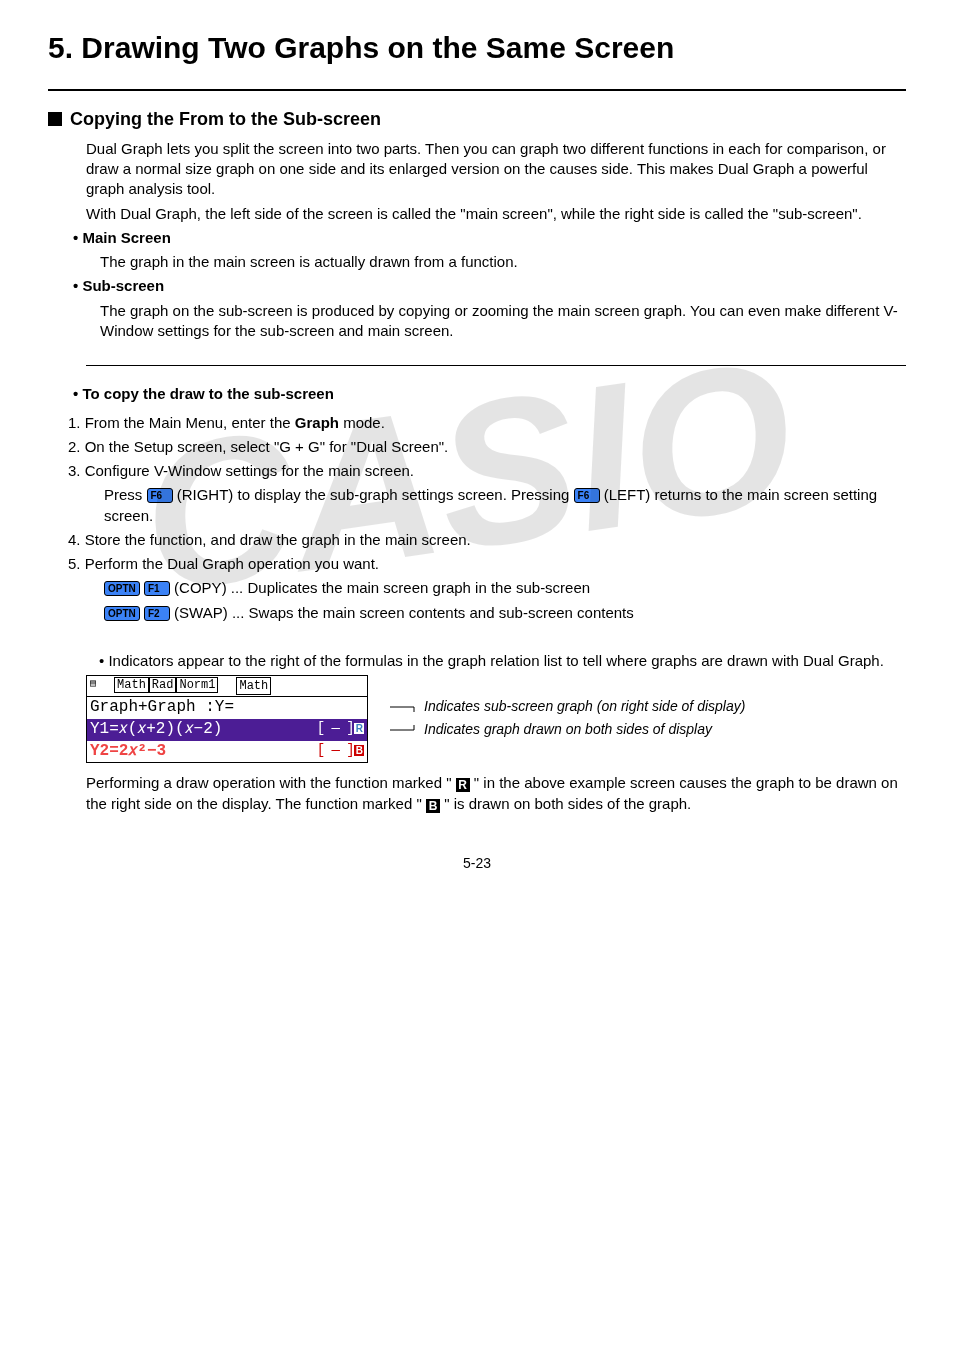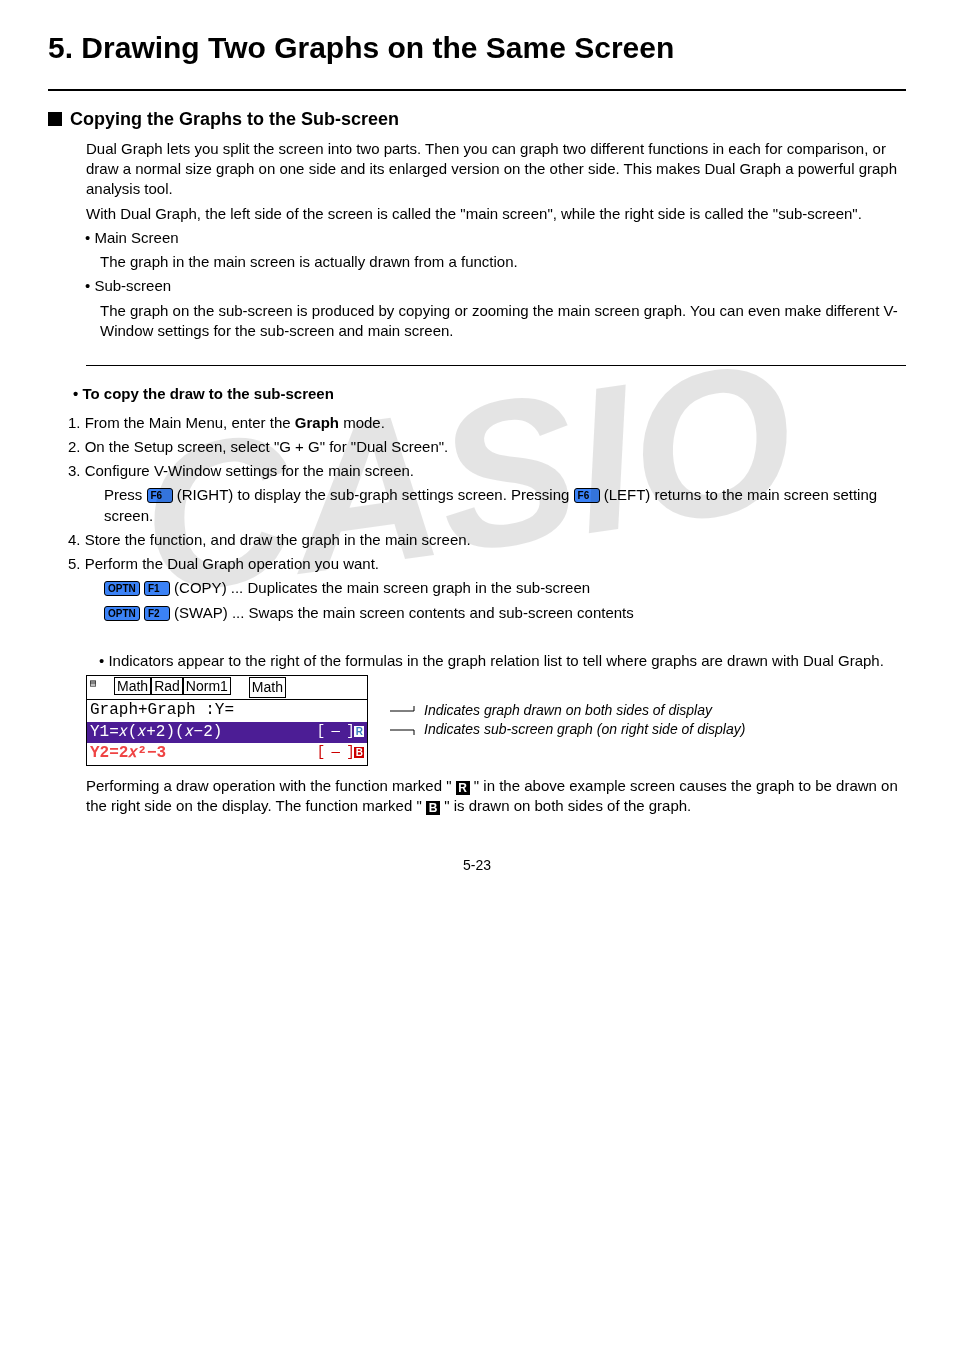--- a/index.html
+++ b/index.html
@@ -39,21 +39,21 @@
   }
   .blk-sq {
     display:inline-block;
     width:14px; height:14px;
     background:#000;
     margin-right:8px;
   }
   .indent1 { margin-left: 38px; }
   .indent2 { margin-left: 52px; }
   p { margin: 4px 0; }
-  .sub-bold { font-weight: normal; margin-left: 50px; text-indent: -13px; }
+  .sub-bold { font-weight: bold; margin-left: 38px; text-indent: -13px; }
   .num-item  { margin-left: 38px; text-indent: -18px; }
   .u-head {
     font-weight: bold;
     margin: 18px 0 8px 38px;
     text-indent:-13px;
   }
   .key {
     display:inline-block;
     border:1.3px solid #000;
     border-radius:3px;
@@ -73,21 +73,21 @@
     width: 280px;
     font-family: "Courier New", monospace;
     background:#fff;
   }
   .calc-status {
     border-bottom:1px solid #000;
     font-size:10px;
     padding:1px 3px;
     display:flex; gap:18px;
   }
-  .status-box { border:1px solid #000; padding:0 2px; font-family:Liberation Sans, sans-serif; font-size:14px;}
+  .status-box { border:1px solid #000; padding:0 2px; font-family:Liberation Mono, monospace; font-size:12px;}
   .calc-line { display:flex; justify-content:space-between; font-size:16px; padding:0 3px; }
   .hl { background:#4c1d95; color:#fff; }
   .calc-tag { color:#c00; font-size:14px; letter-spacing:-1px;}
   .calc-tag .tagbox { background:#c00; color:#fff; font-size:10px; padding:0 2px; font-family:Arial; font-weight:bold;}
   .annot { font-style: italic; font-size: 14px; margin-left: 22px; flex:1; }
   .annot-line { display:flex; align-items:center; }
   .footer { text-align:center; font-size:14px; margin-top:40px; }
   .inline-icon {
     display:inline-block; background:#000; color:#fff;
     font-family:Arial; font-weight:bold; font-size:12px;
@@ -102,24 +102,24 @@
   <text x="450" y="560" font-family="Arial Black, Arial" font-size="280" font-weight="900" font-style="italic" fill="#000" text-anchor="middle" transform="rotate(-8 450 560)">CASIO</text>
 </svg>
 
 
 
 <h1 class="chapter">5. Drawing Two Graphs on the Same Screen</h1>
 <hr class="heavy">
 
 <h2 class="section">
   <span class="blk-sq"></span>
-  <span>Copying the Graphs to the Sub-screen</span>
+  <span>Copying the From to the Sub-screen</span>
 </h2>
 
-<p class="indent1">Dual Graph lets you split the screen into two parts. Then you can graph two different functions in each for comparison, or draw a normal size graph on one side and its enlarged version on the other side. This makes Dual Graph a powerful graph analysis tool.</p>
+<p class="indent1">Dual Graph lets you split the screen into two parts. Then you can graph two different functions in each for comparison, or draw a normal size graph on one side and its enlarged version on the causes side. This makes Dual Graph a powerful graph analysis tool.</p>
 <p class="indent1">With Dual Graph, the left side of the screen is called the "main screen", while the right side is called the "sub-screen".</p>
 
 <p class="sub-bold">• <span>Main Screen</span></p>
 <p class="indent2">The graph in the main screen is actually drawn from a function.</p>
 
 <p class="sub-bold">• <span>Sub-screen</span></p>
 <p class="indent2">The graph on the sub-screen is produced by copying or zooming the main screen graph. You can even make different V-Window settings for the sub-screen and main screen.</p>
 
 <br>
 <div style="margin-left:38px">
@@ -167,32 +167,32 @@
       <span>Y1=𝑥(𝑥+2)(𝑥−2)</span>
       <span class="calc-tag" style="color:#fff"><span>[ — ]</span><span class="tagbox" style="background:#fff;color:#3a7ebf">R</span></span>
     </div>
     <div class="calc-line">
       <span style="color:#ef4444;font-weight:bold">Y2=2𝑥²−3</span>
       <span class="calc-tag"><span>[ — ]</span><span class="tagbox">B</span></span>
     </div>
   </div>
   <div class="annot">
     <div style="height:22px"></div>
+    <div class="annot-line">
+      <svg width="34" height="14">
+          <path d="M0 7 H24 M24 7 V12" stroke="#000" fill="none"></path>
+        </svg>
+      <span>Indicates sub-screen graph (on right side of display)</span>
+    </div>
     <div class="annot-line" style="margin-top:4px">
       <svg width="34" height="14">
           <path d="M0 7 H24 M24 7 V2" stroke="#000" fill="none"></path>
         </svg>
       <span>Indicates graph drawn on both sides of display</span>
     </div>
-    <div class="annot-line">
-      <svg width="34" height="14">
-          <path d="M0 7 H24 M24 7 V12" stroke="#000" fill="none"></path>
-        </svg>
-      <span>Indicates sub-screen graph (on right side of display)</span>
-    </div>
   </div>
 </div>
 
 <p class="indent1">
   <span>Performing a draw operation with the function marked " </span><span class="inline-icon">R</span><span> " in the above example screen causes the graph to be drawn on the right side on the display. The function marked " </span><span class="inline-icon">B</span><span> " is drawn on both sides of the graph.</span>
 </p>
 
 <div class="footer">5-23</div>
 
 

